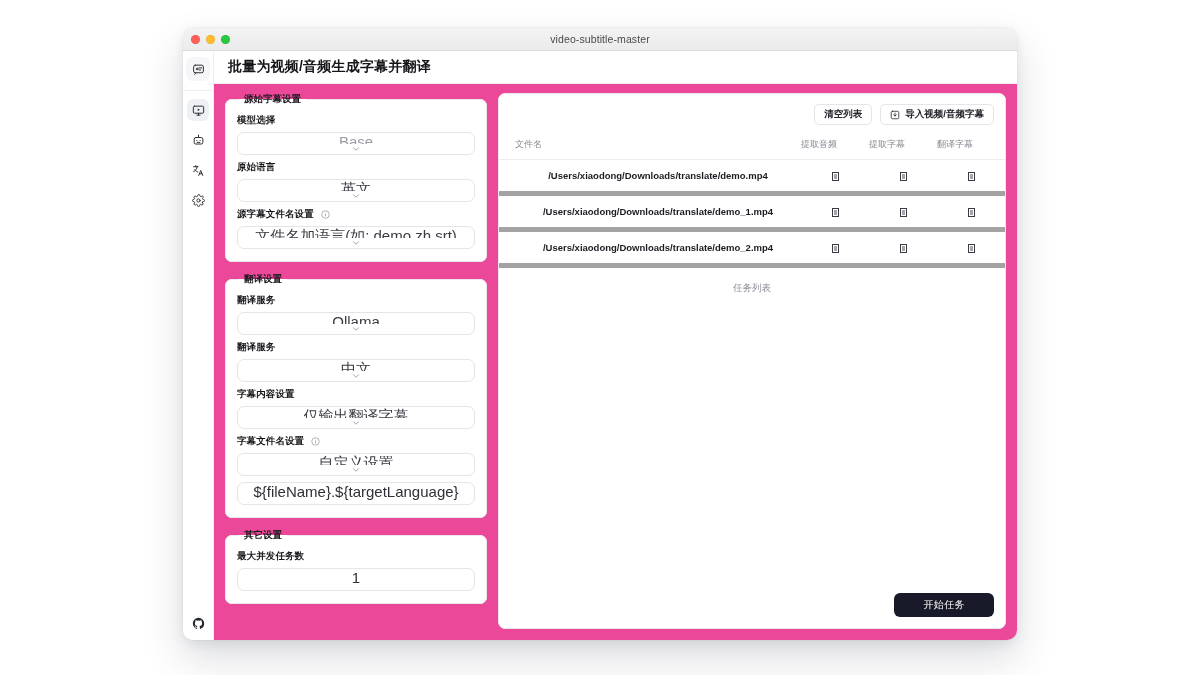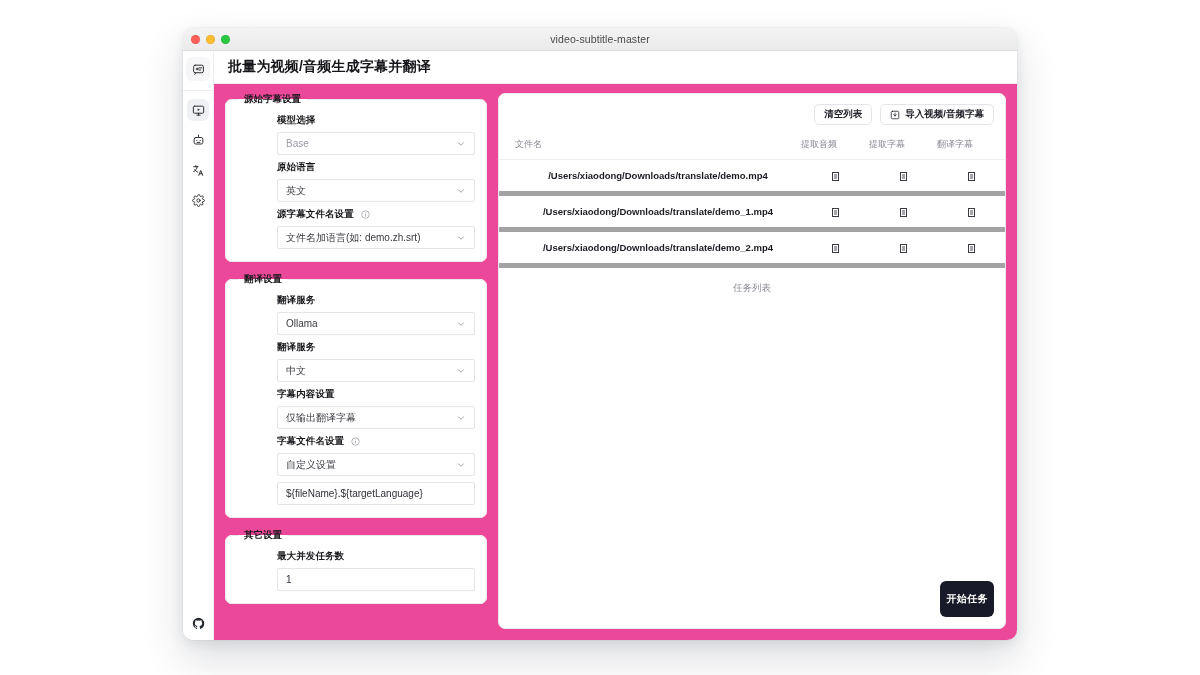--- a/index.html
+++ b/index.html
@@ -144,46 +144,47 @@
     background: #fff;
   }
   fieldset.group legend {
     font-size: 9.5px;
     font-weight: bold;
     color: #18181c;
     padding: 0 5px;
     margin-left: 2px;
   }
 
-  .field { margin-top: 6px; margin-left: 40px; }
+  .field { margin-top: 6px; }
   .field:first-of-type { margin-top: 2px; }
 
   .flabel {
     font-size: 9.5px;
     font-weight: bold;
     color: #18181c;
     display: flex;
     align-items: center;
     gap: 7px;
     margin-bottom: 5px;
     letter-spacing: .1px;
   }
   .info-ico { color: #9a9aa3; display: inline-flex; }
 
   .select, .textinput {
     height: 23px;
     border: 1px solid #e4e4e9;
-    border-radius: 2px;
+    border-radius: 7px;
     background: #fff;
     display: flex;
     align-items: center;
     padding: 0 8px;
-    font-size: 10px;
+    font-size: 15px;
     color: #3a3a42;
     position: relative;
+    flex-direction: column;
   }
   .select .val { flex: 1; overflow: hidden; white-space: nowrap; text-overflow: ellipsis; }
   .select.muted .val { color: #9b9ba4; }
   .chev { color: #9b9ba4; display: inline-flex; }
   .textinput { margin-top: 6px; color: #2f2f37; }
   .textinput.plain { margin-top: 0; }
 
   
   .rightcol {
     flex: 1;
@@ -273,24 +274,24 @@
   .start-wrap {
     position: absolute;
     right: 11px;
     bottom: 11px;
   }
   .btn-primary {
     background: #191a29;
     color: #ffffff;
     border: none;
     border-radius: 6px;
-    height: 36px;
-    padding: 0 6px;
+    height: 24px;
+    padding: 0 29px;
     font-size: 10px;
-    font-weight: bold;
+    font-weight: normal;
     display: inline-flex;
     align-items: center;
     letter-spacing: .4px;
   }
 </style>
 </head>
 <body>
 
 <div class="window">
 

